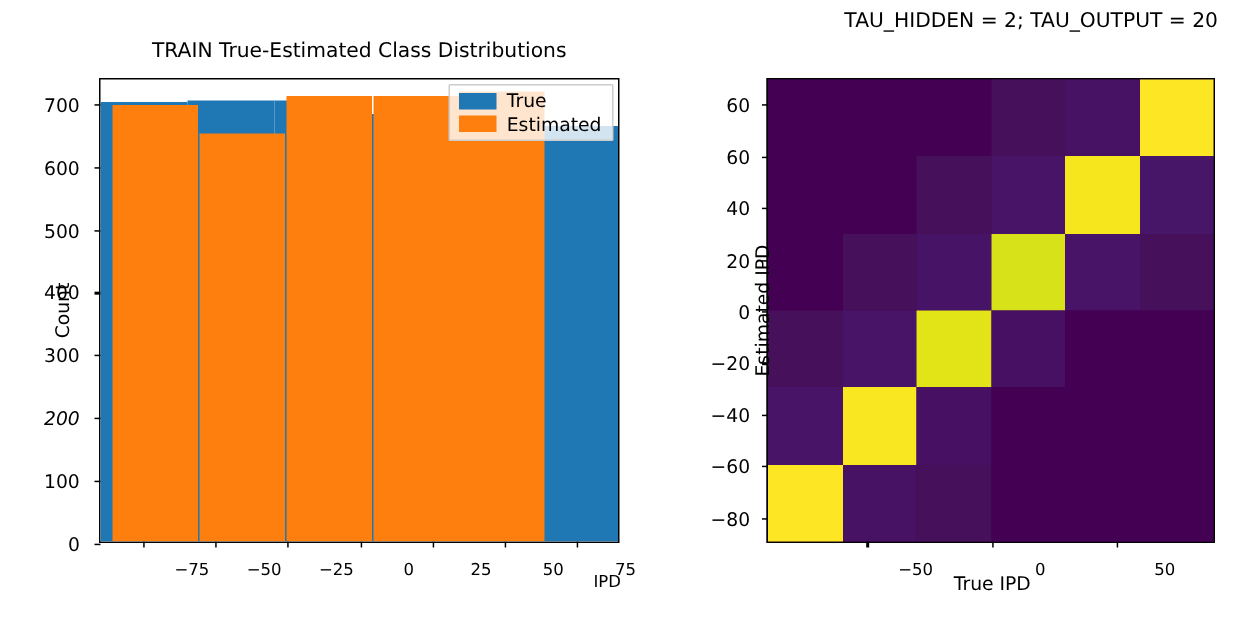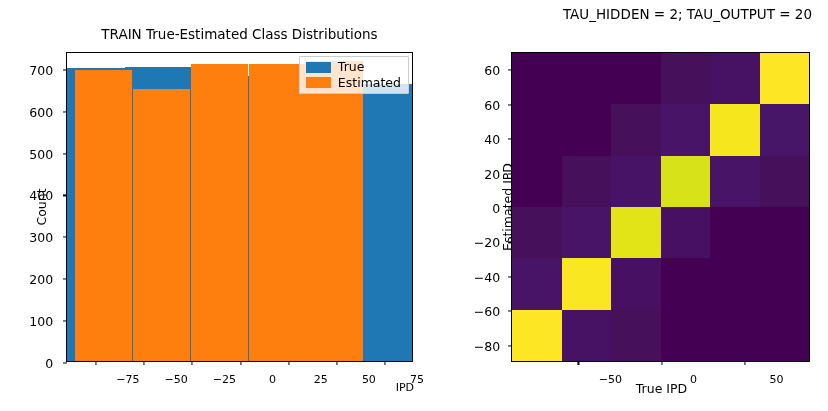--- a/index.html
+++ b/index.html
@@ -83,21 +83,21 @@
       </div>
 
     <div class="ylabel-hist">Count</div>
     <div class="xlabel-hist">IPD</div>
 
     <div id="hist-yticks">
         <div class="ytick" style="top: 310px;">0</div>
         <div class="ytick-mark" style="top: 310px;"></div>
         <div class="ytick" style="top: 268.108px;">100</div>
         <div class="ytick-mark" style="top: 268.108px;"></div>
-        <div class="ytick" style="top: 226.216px;">200</div>
+        <div class="ytick" style="top: 226.216px; font-style: italic;">200</div>
         <div class="ytick-mark" style="top: 226.216px;"></div>
         <div class="ytick" style="top: 184.324px;">300</div>
         <div class="ytick-mark" style="top: 184.324px;"></div>
         <div class="ytick" style="top: 142.432px;">400</div>
         <div class="ytick-mark" style="top: 142.432px;"></div>
         <div class="ytick" style="top: 100.541px;">500</div>
         <div class="ytick-mark" style="top: 100.541px;"></div>
         <div class="ytick" style="top: 58.6486px;">600</div>
         <div class="ytick-mark" style="top: 58.6486px;"></div>
         <div class="ytick" style="top: 16.7568px;">700</div>

